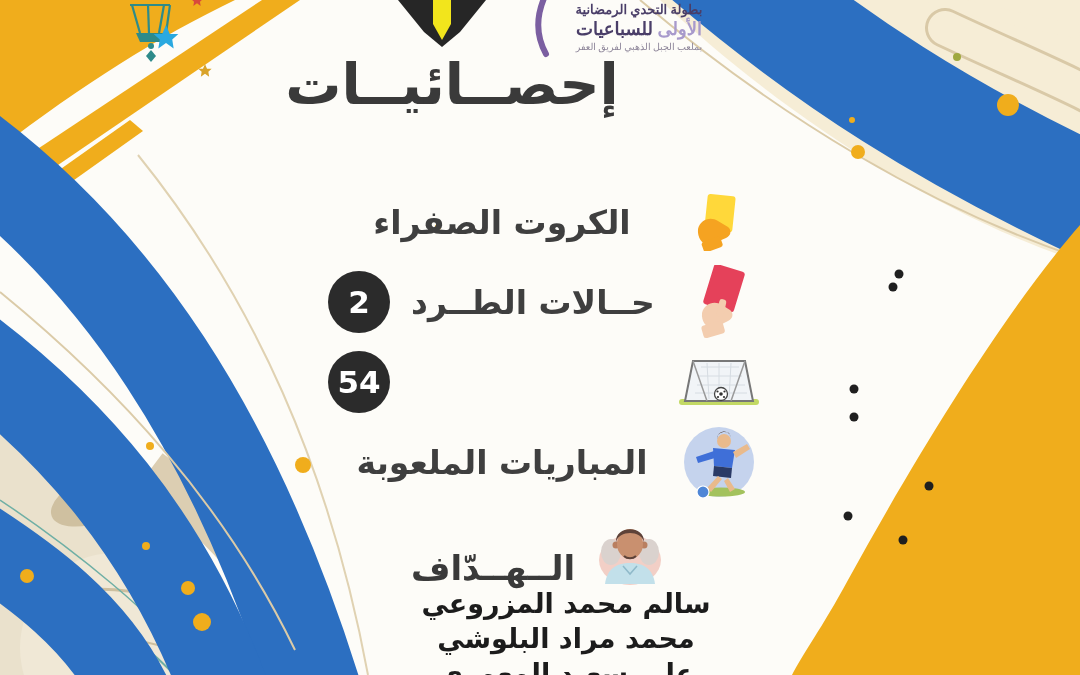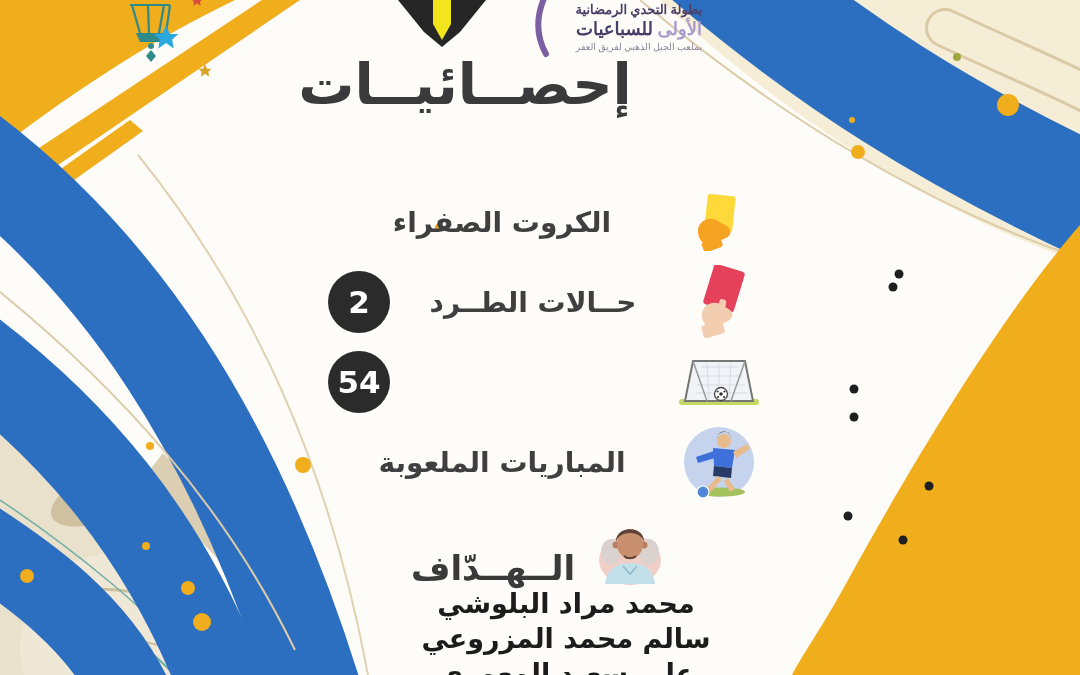--- a/index.html
+++ b/index.html
@@ -19,32 +19,32 @@
     direction:rtl;text-align:center;line-height:1.25;font-family:Liberation Serif, serif;
   }
   .t-line1{font-size:13px;font-weight:bold;color:#4A3E68;}
   .t-line2{font-size:18px;font-weight:bold;color:#4A3E68;}
   .t-line2 .hl{color:#A89ACC;}
   .t-line3{font-size:9.5px;color:#8C8498;margin-top:1px;}
   
   .title{
     position:absolute;top:52px;left:0;width:904px;
     direction:rtl;text-align:center;
-    font-size:56px;font-weight:bold;color:#3A3A3A;padding-left:13px;
+    font-size:56px;font-weight:bold;color:#3A3A3A;
   }
   
   .stats{position:absolute;left:328px;top:182px;width:434px;}
   .row{
     height:80px;display:flex;align-items:center;
     direction:rtl;justify-content:space-between;
   }
   .icon-slot{width:86px;display:flex;align-items:center;justify-content:center;flex:none;}
   .stat-label{
     flex:1;text-align:center;
-    font-size:28px;font-weight:bold;color:#3F3F3F;white-space:nowrap;
+    font-size:33px;font-weight:bold;color:#3F3F3F;white-space:nowrap;
   }
   .badge{
     flex:none;width:62px;height:62px;border-radius:50%;
     background:#2B2B2B;color:#FFFFFF;
     display:flex;align-items:center;justify-content:center;
     font-size:31px;font-weight:bold;
   }
   
   .scorer{
     position:absolute;left:396px;top:508px;width:274px;height:80px;
@@ -235,18 +235,18 @@
         <circle cx="47" cy="27" r="3.5" fill="#B97F60"></circle>
         <ellipse cx="33" cy="26" rx="13" ry="15" fill="#C9906F"></ellipse>
         <path d="M19,24 C18,7 48,7 47,24 C44,12 22,12 19,24 Z" fill="#5E4238"></path>
         <path d="M27,38 C30,41 36,41 39,38" stroke="#5E4238" stroke-width="2" fill="none"></path>
       </svg>
     </div>
     <div class="scorer-label">الــهــدّاف</div>
   </div>
 
   <div class="names">
+    <div>سالم محمد المزروعي</div>
     <div>محمد مراد البلوشي</div>
-    <div>سالم محمد المزروعي</div>
     <div>علي سعيد المعمري</div>
   </div>
 
 </div>
 
 </body></html>

